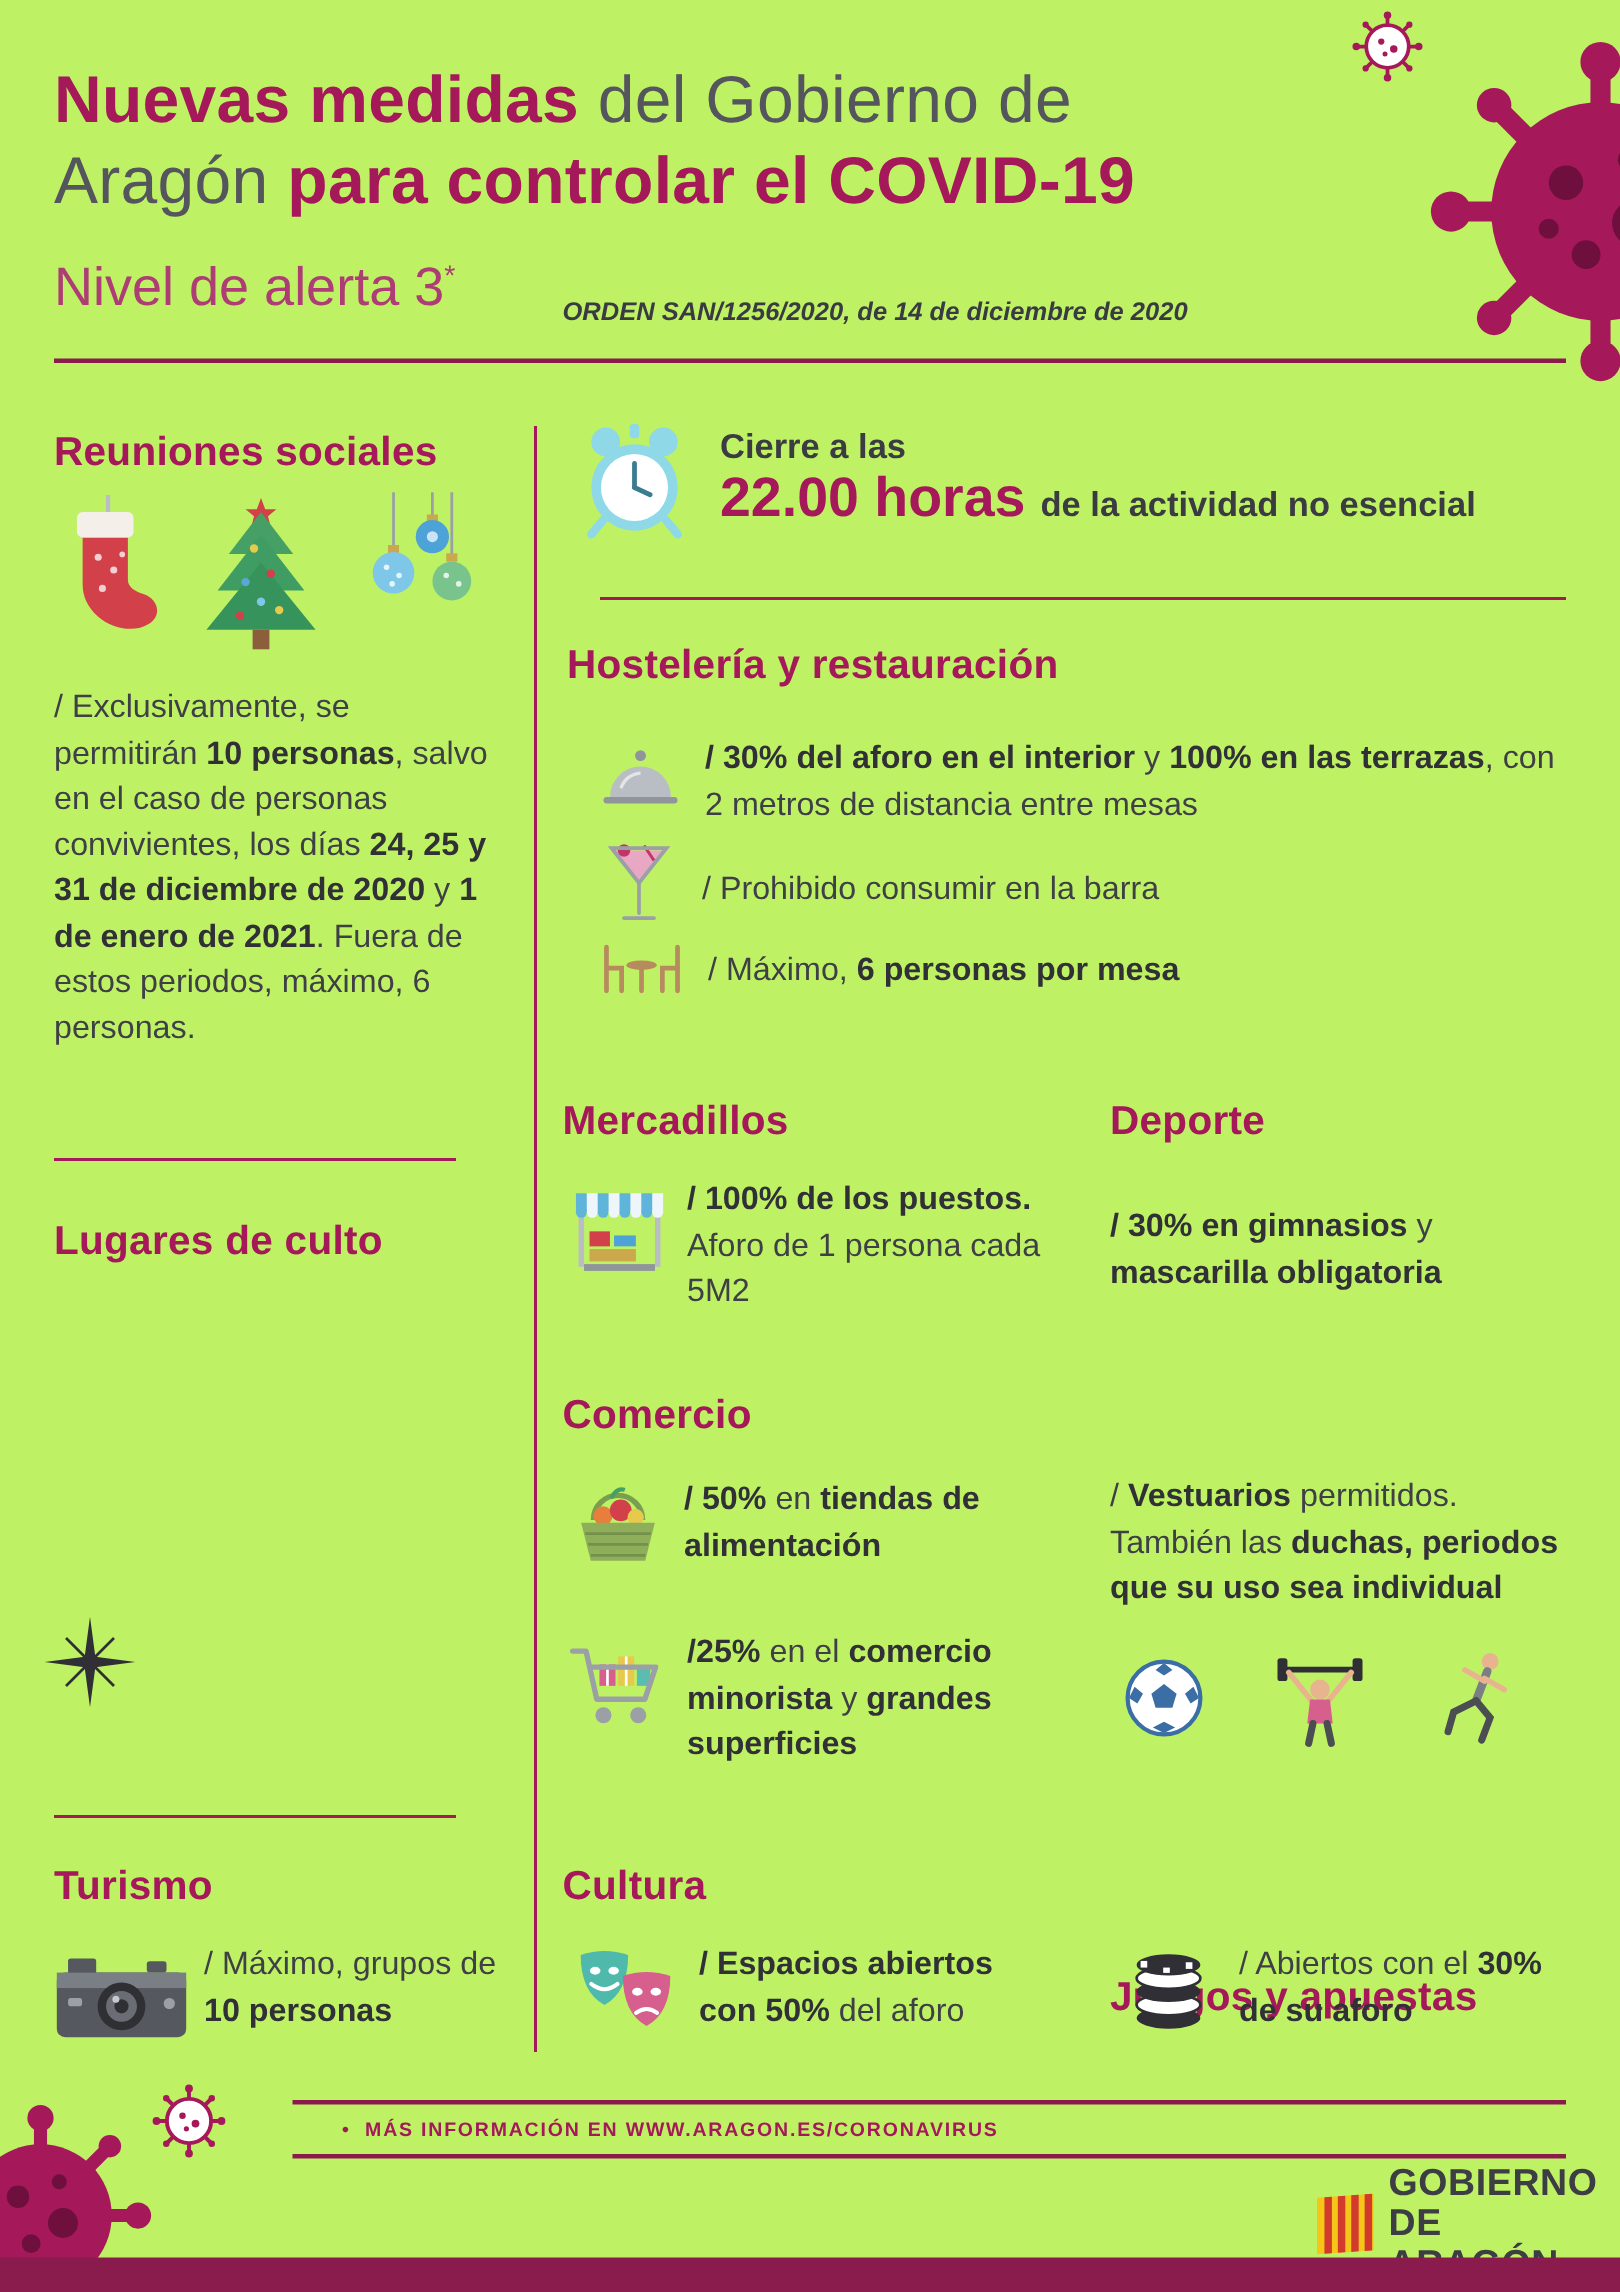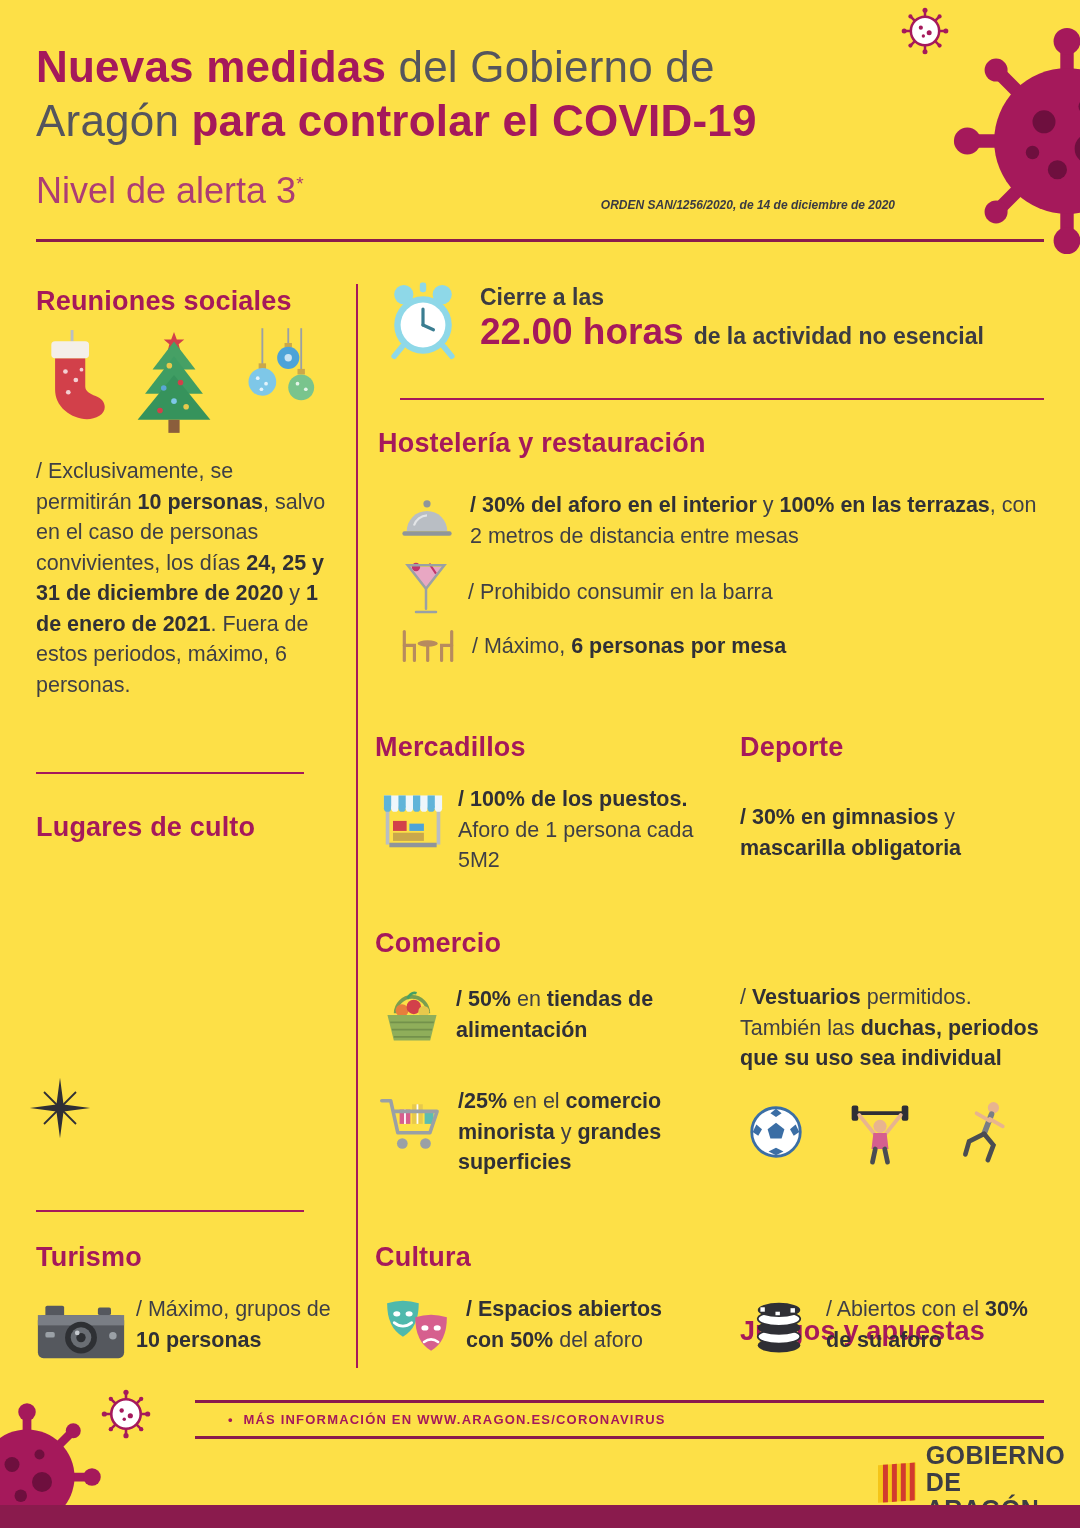--- a/index.html
+++ b/index.html
@@ -3,36 +3,36 @@
 <meta charset="utf-8">
 <style>
   :root{
     --accent:#a5195b;
     --accent_light:#ad3d74;
     --dark:#8a1b4d;
     --text:#3f3f46;
   }
   html,body{margin:0;padding:0;background:#ececec;}
   #page{
-    position:relative;width:1080px;height:1528px;background:#fde047;
+    position:relative;width:1080px;height:1528px;background:#bef264;
     overflow:hidden;font-family:"Liberation Sans",sans-serif;margin:0 auto;
   }
   .abs{position:absolute;}
   .h2{font-size:27px;font-weight:700;color:var(--accent);margin:0;letter-spacing:.2px;}
   .body{font-size:21.5px;line-height:1.42;color:var(--text);margin:0;font-weight:400;}
   .body b{font-weight:700;color:#303036;}
   .row{display:flex;align-items:flex-start;gap:14px;}
   .rule{background:var(--accent);height:2px;}
   .rule-dark{background:var(--dark);}
   .title{font-size:44px;line-height:1.22;margin:0;letter-spacing:.2px;}
   .t-accent{color:var(--accent);font-weight:800;}
   .t-gray{color:#55555d;font-weight:500;}
   .alert{font-size:36px;font-weight:500;color:var(--accent_light);}
   .alert sup{font-size:19px;}
-  .order{font-size:12px;font-style:italic;font-weight:600;color:#3a3a42;text-align:right;}
+  .order{font-size:17px;font-style:italic;font-weight:600;color:#3a3a42;}
   .curfew-intro{font-size:23px;font-weight:700;color:#3b3b42;}
   .curfew-line{display:flex;align-items:baseline;gap:10px;}
   .curfew-time{font-size:37px;font-weight:800;color:var(--accent);}
   .curfew-rest{font-size:23px;font-weight:700;color:#3b3b42;}
   .footer-info{font-size:13px;font-weight:600;letter-spacing:1.2px;color:var(--accent);}
   .footer-info b{font-weight:800;}
   .logo-text{font-size:25px;font-weight:800;color:#3d3d44;line-height:1.08;letter-spacing:.4px;}
   .vrule{width:2px;background:var(--accent);}
   .icon-cell{flex:0 0 auto;}
 </style>

